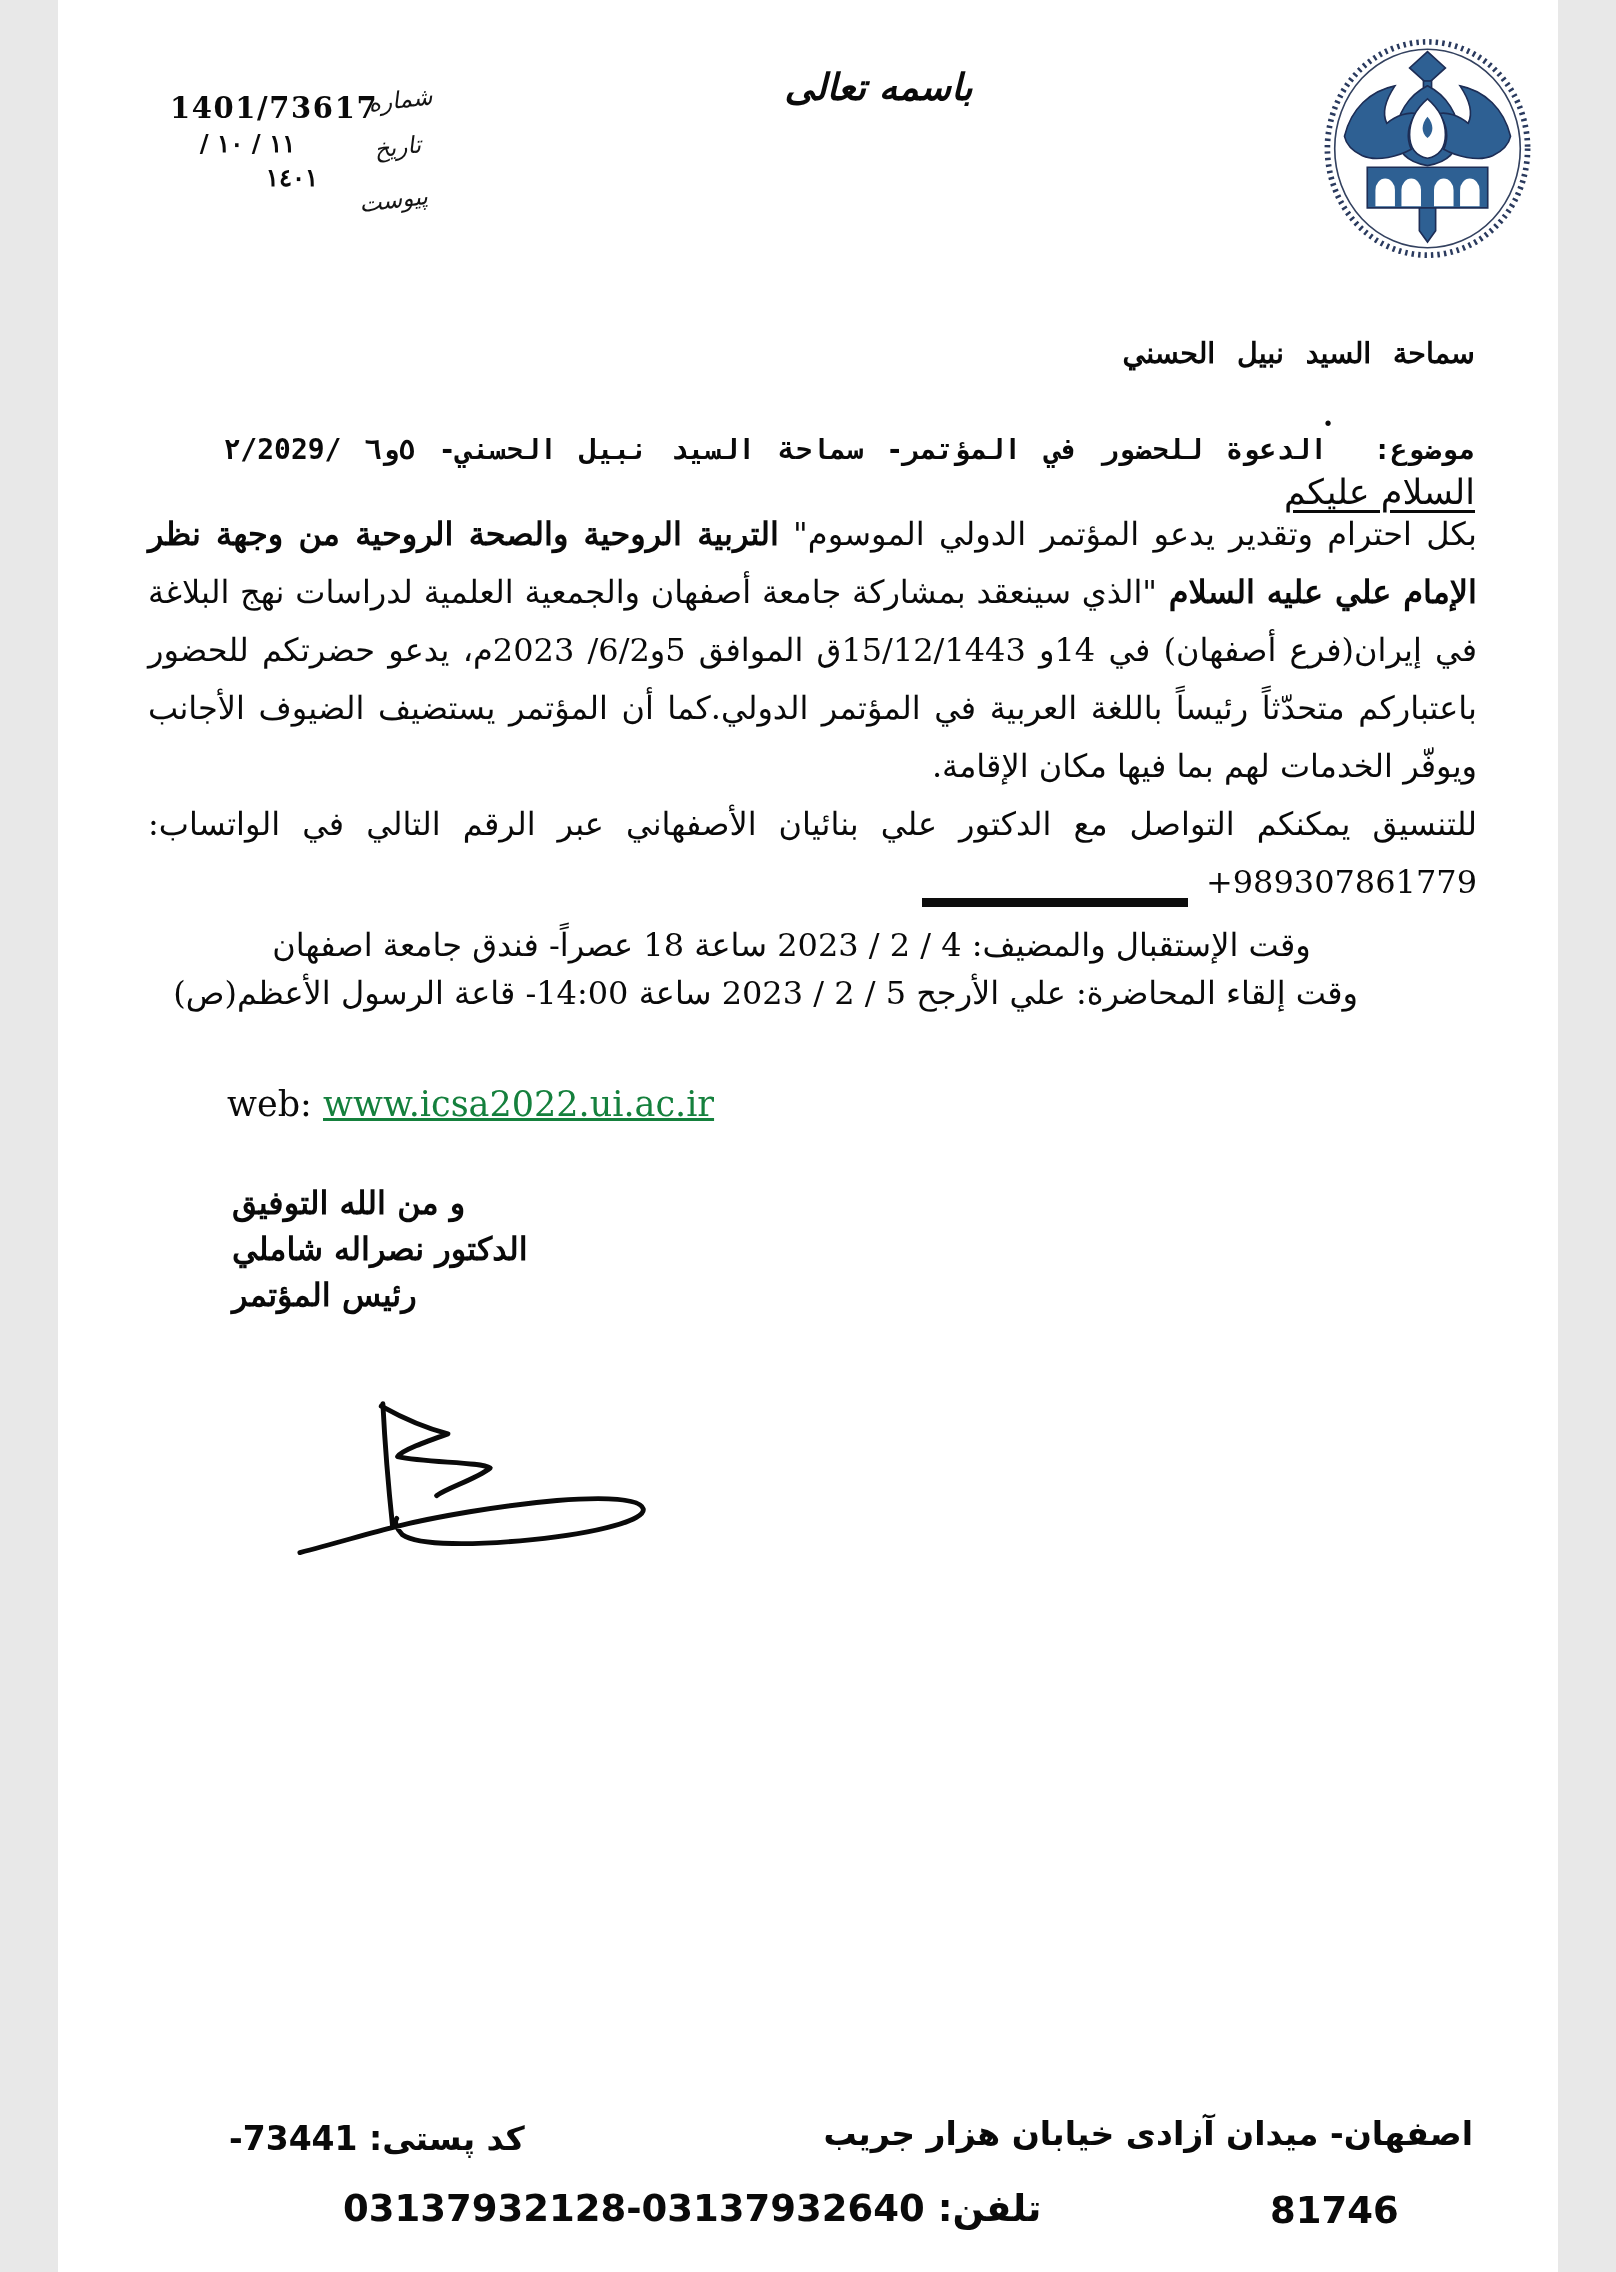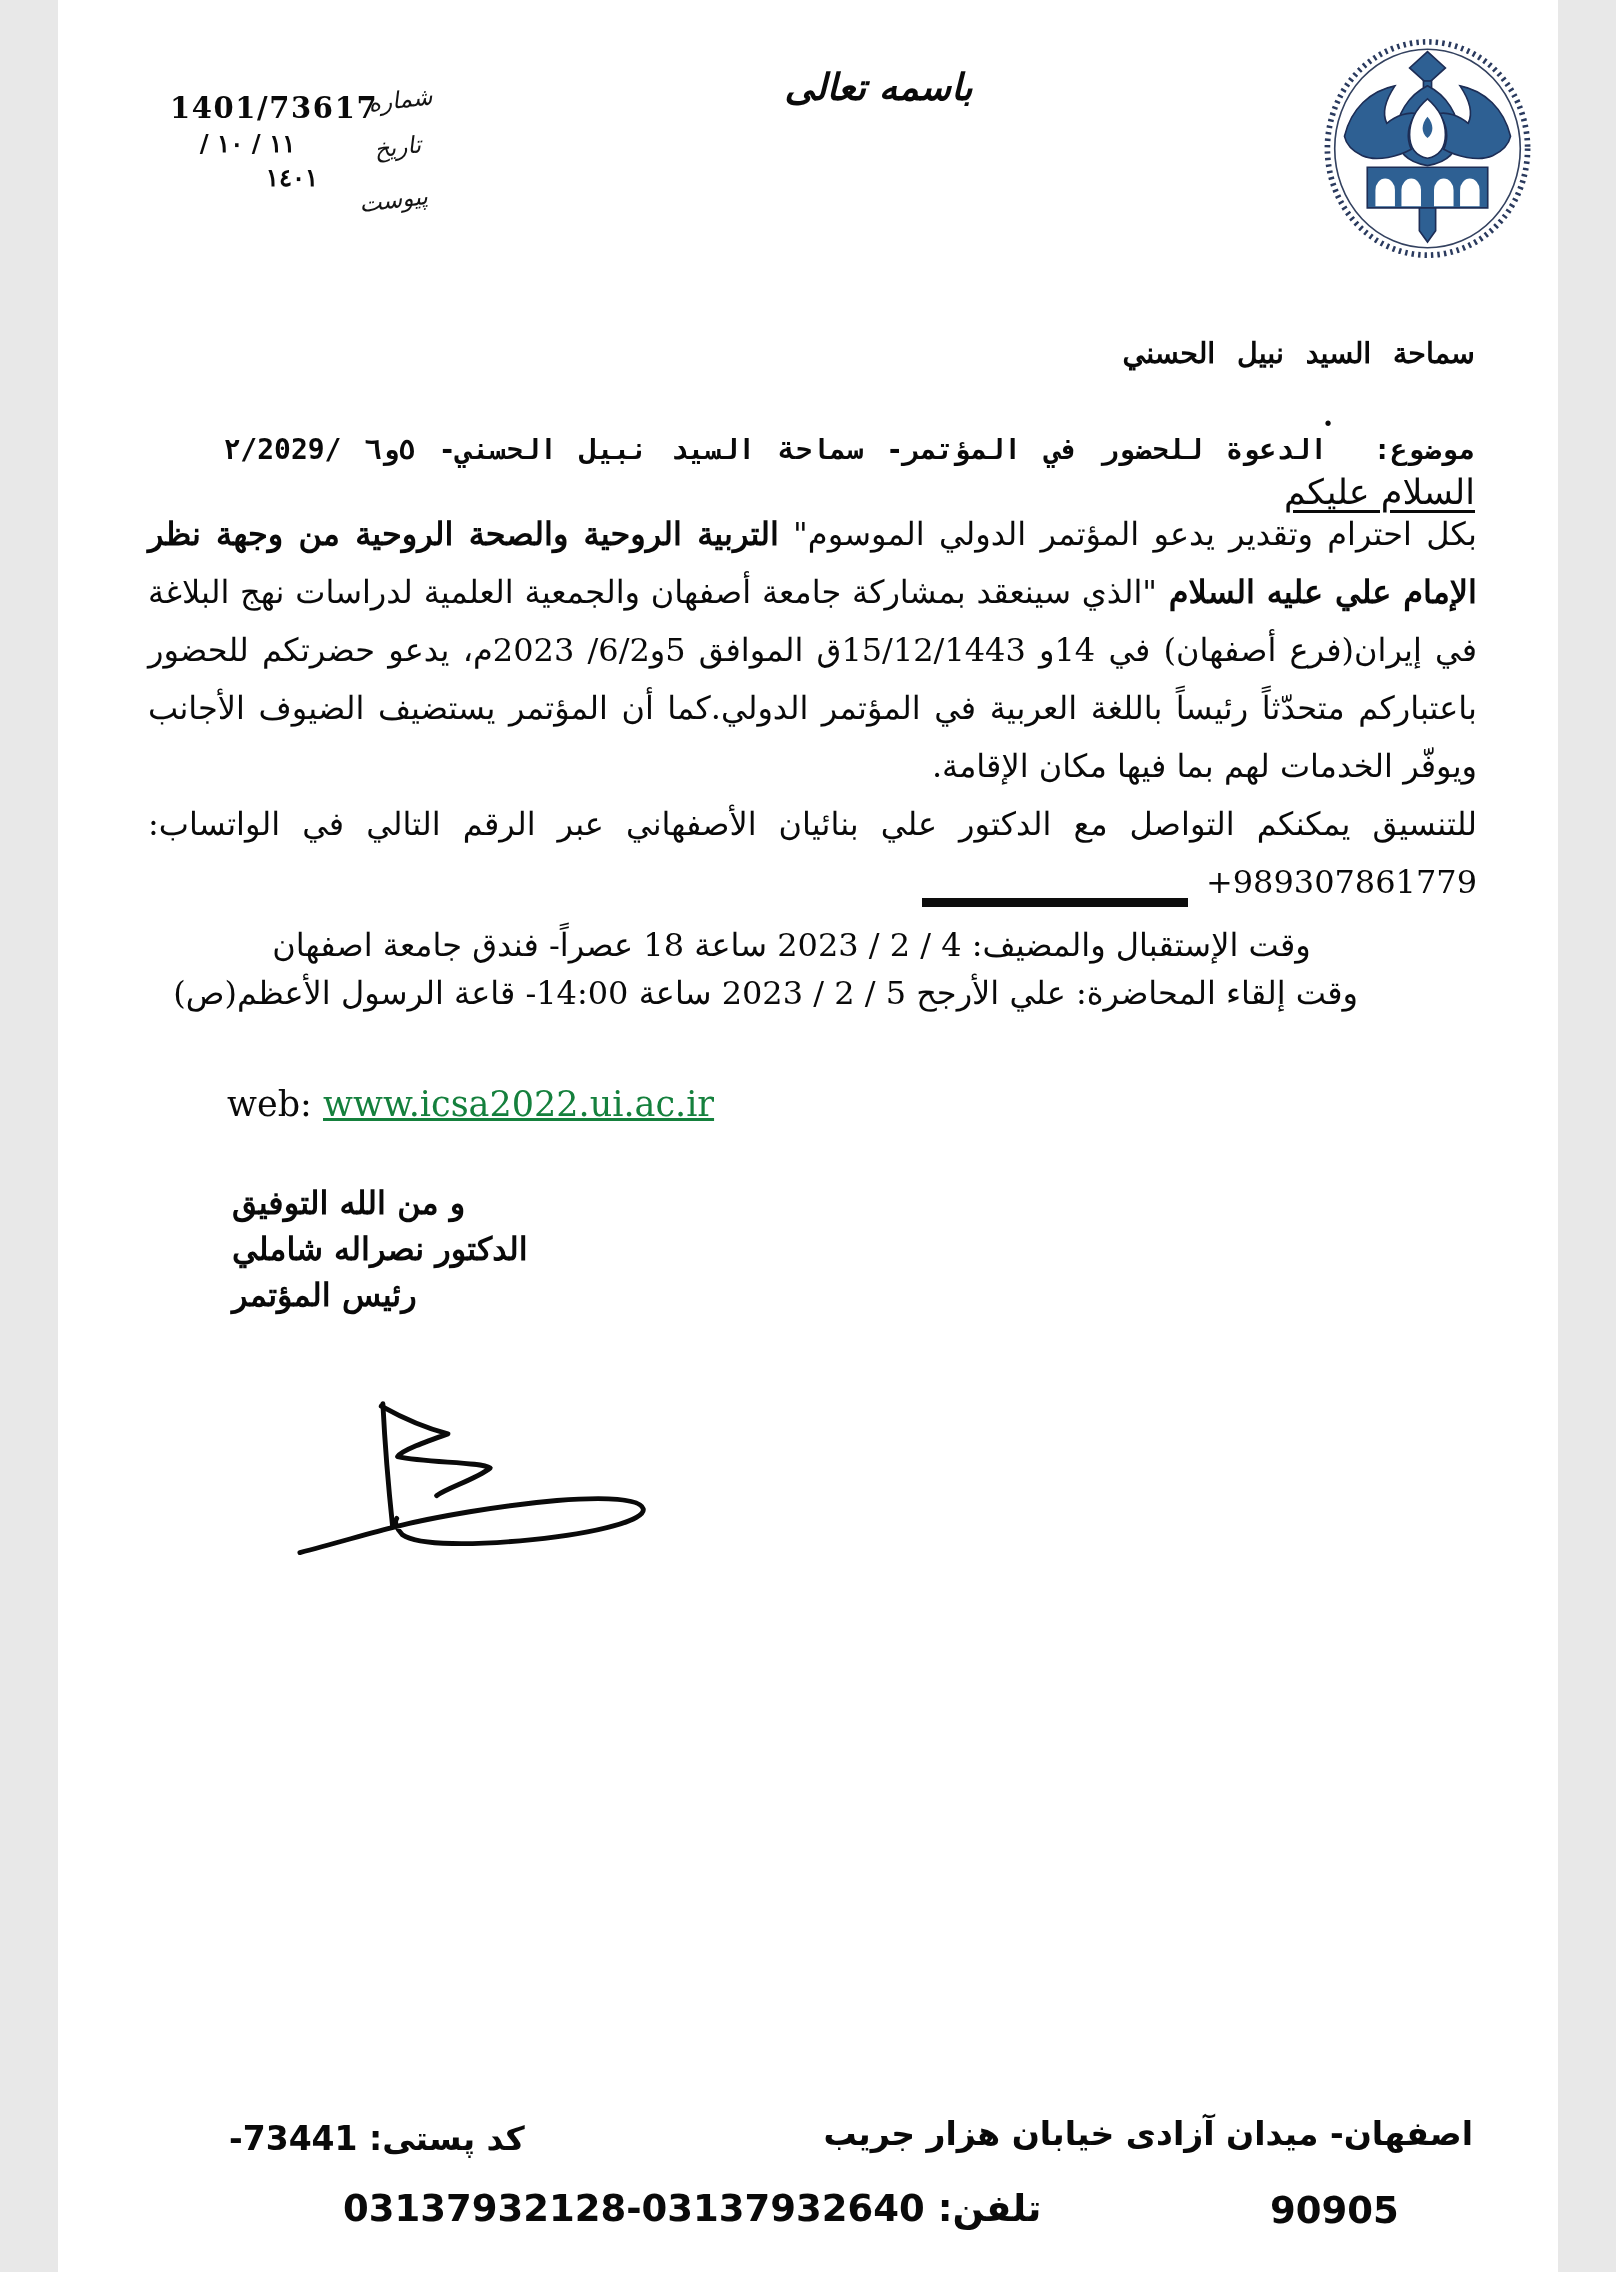--- a/index.html
+++ b/index.html
@@ -128,16 +128,16 @@
         <path d="M116,55 C118,95 122,150 128,206"></path>
         <path d="M114,58 C150,78 180,88 196,92 C168,102 140,112 134,120 C170,128 236,126 248,134 C230,148 196,158 182,168"></path>
         <path d="M14,238 C60,226 100,214 132,206 C180,194 260,180 330,174 C392,169 432,172 436,184 C440,198 380,214 300,222 C230,229 160,230 140,216 C132,208 130,200 133,196"></path>
       </g>
     </svg>
   </div>
 
   <div class="abs foot footer-address" dir="rtl">اصفهان- ميدان آزادى خيابان هزار جريب</div>
   <div class="abs foot footer-postal" dir="rtl">كد پستى: 73441-</div>
   <div class="abs foot footer-phone" dir="rtl">تلفن: 03137932640-03137932128</div>
-  <div class="abs foot footer-postal2">90905</div>
+  <div class="abs foot footer-postal2">81746</div>
 
 </div>
 
 
 </body></html>

